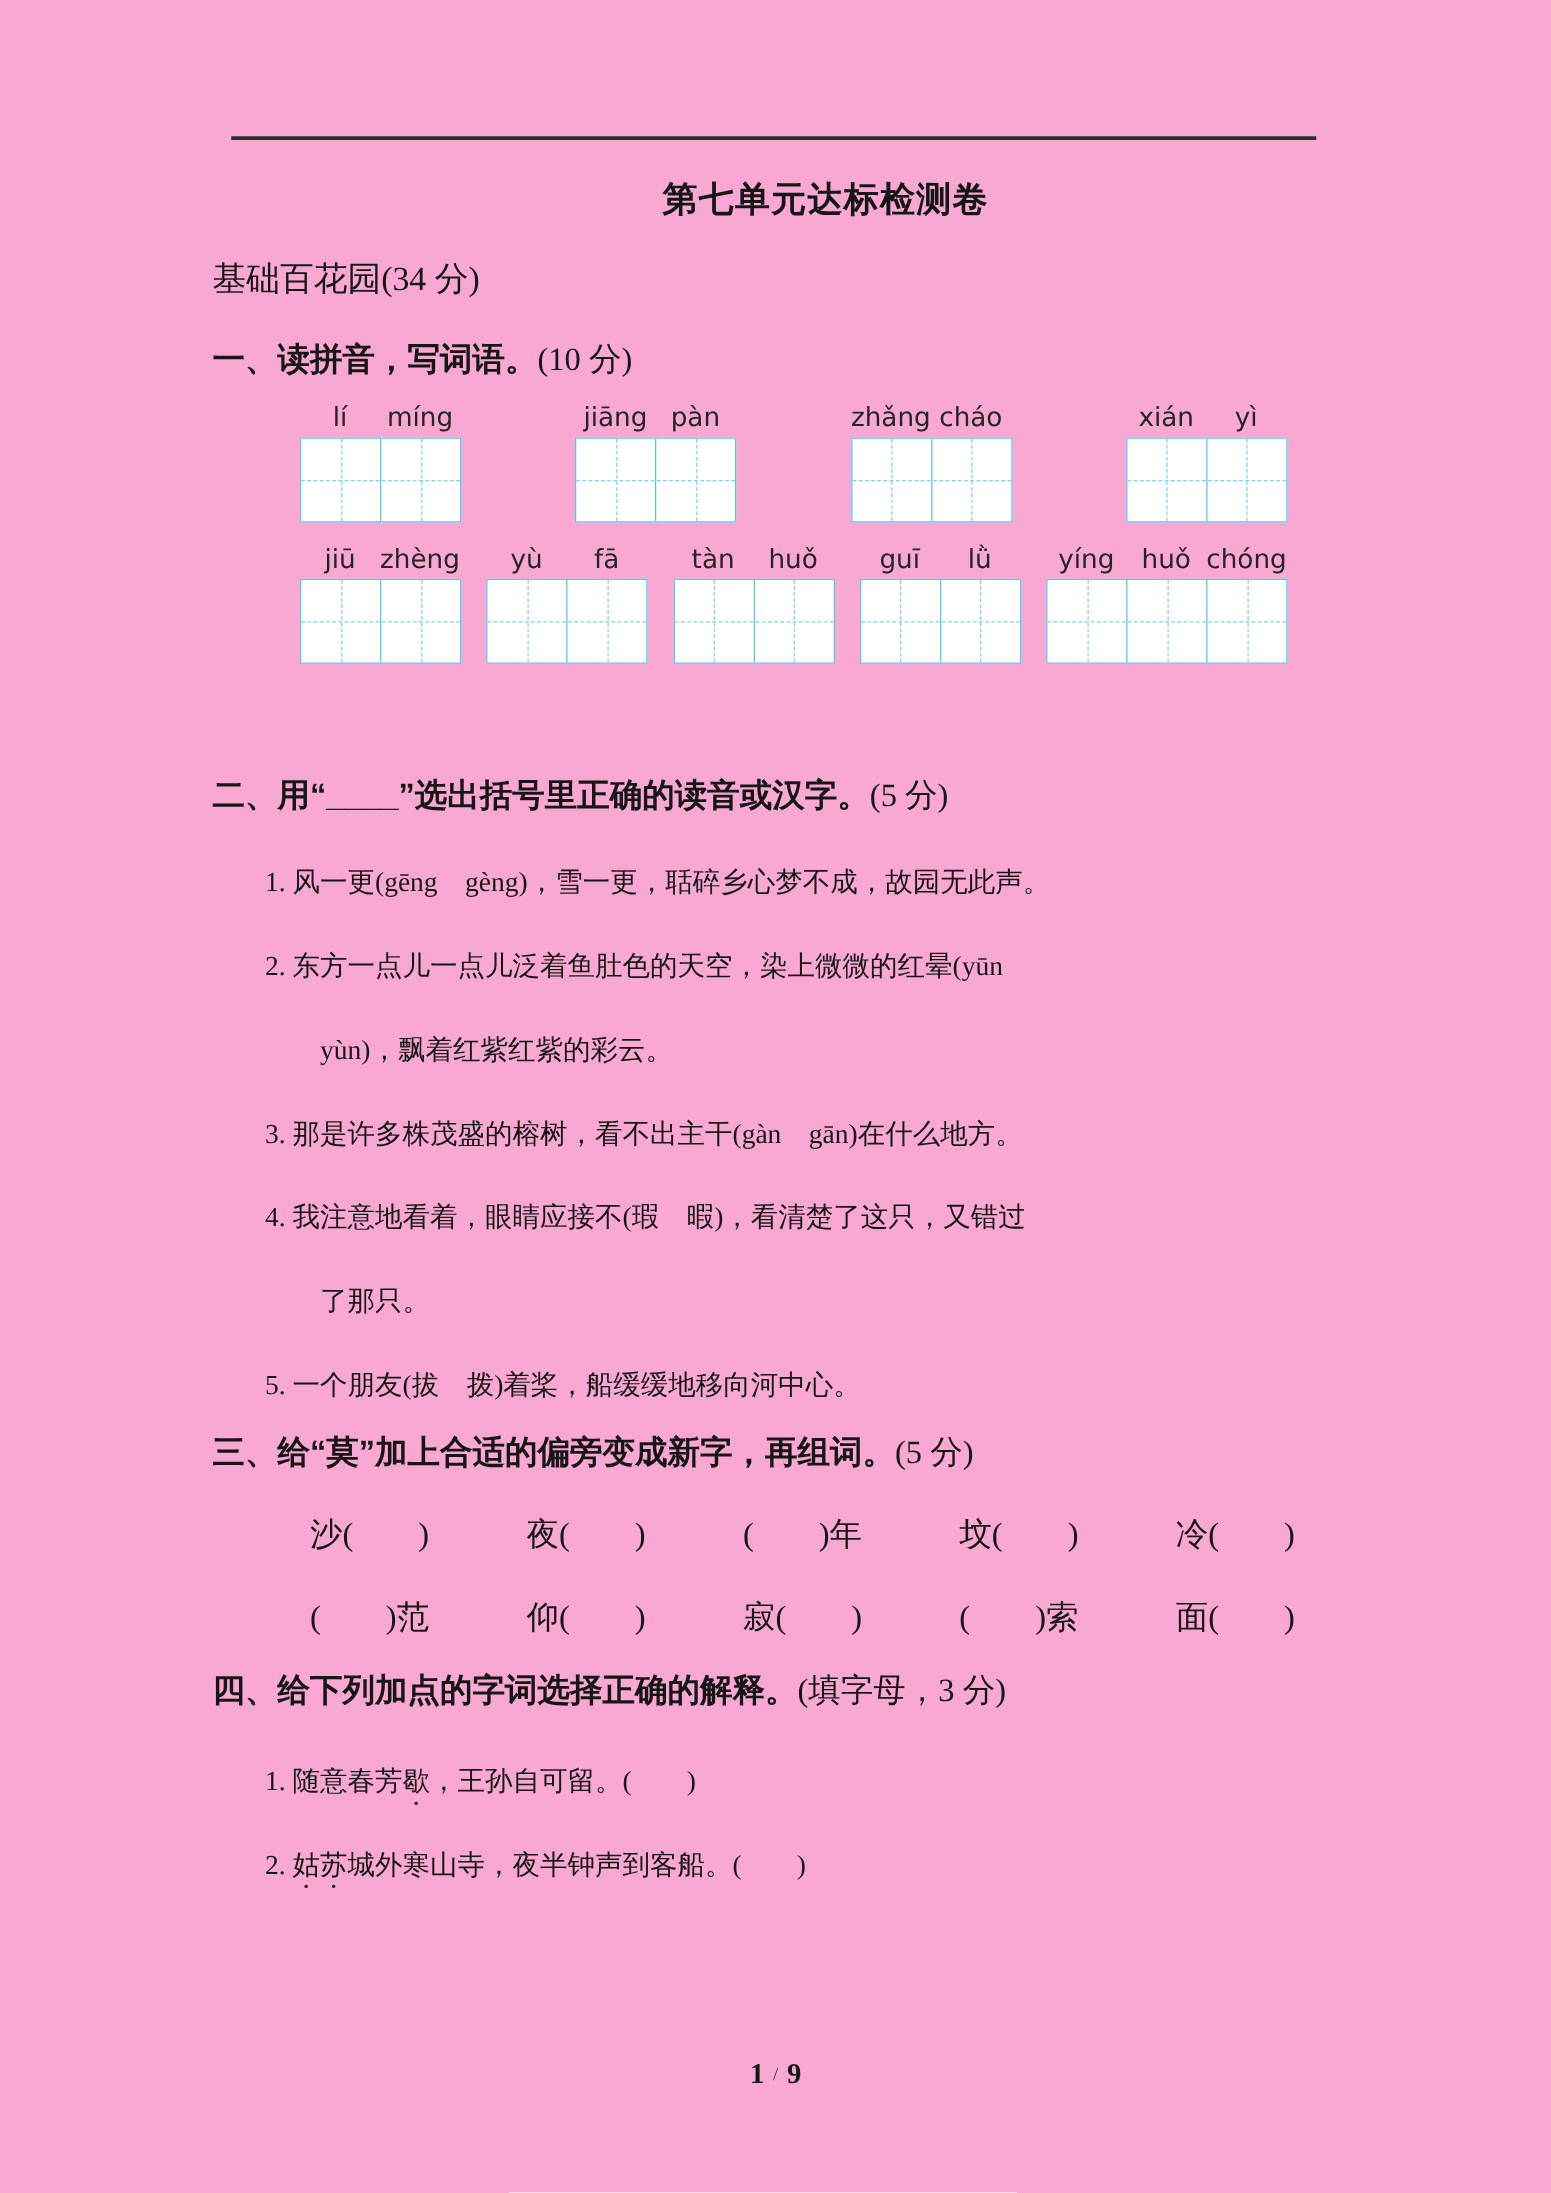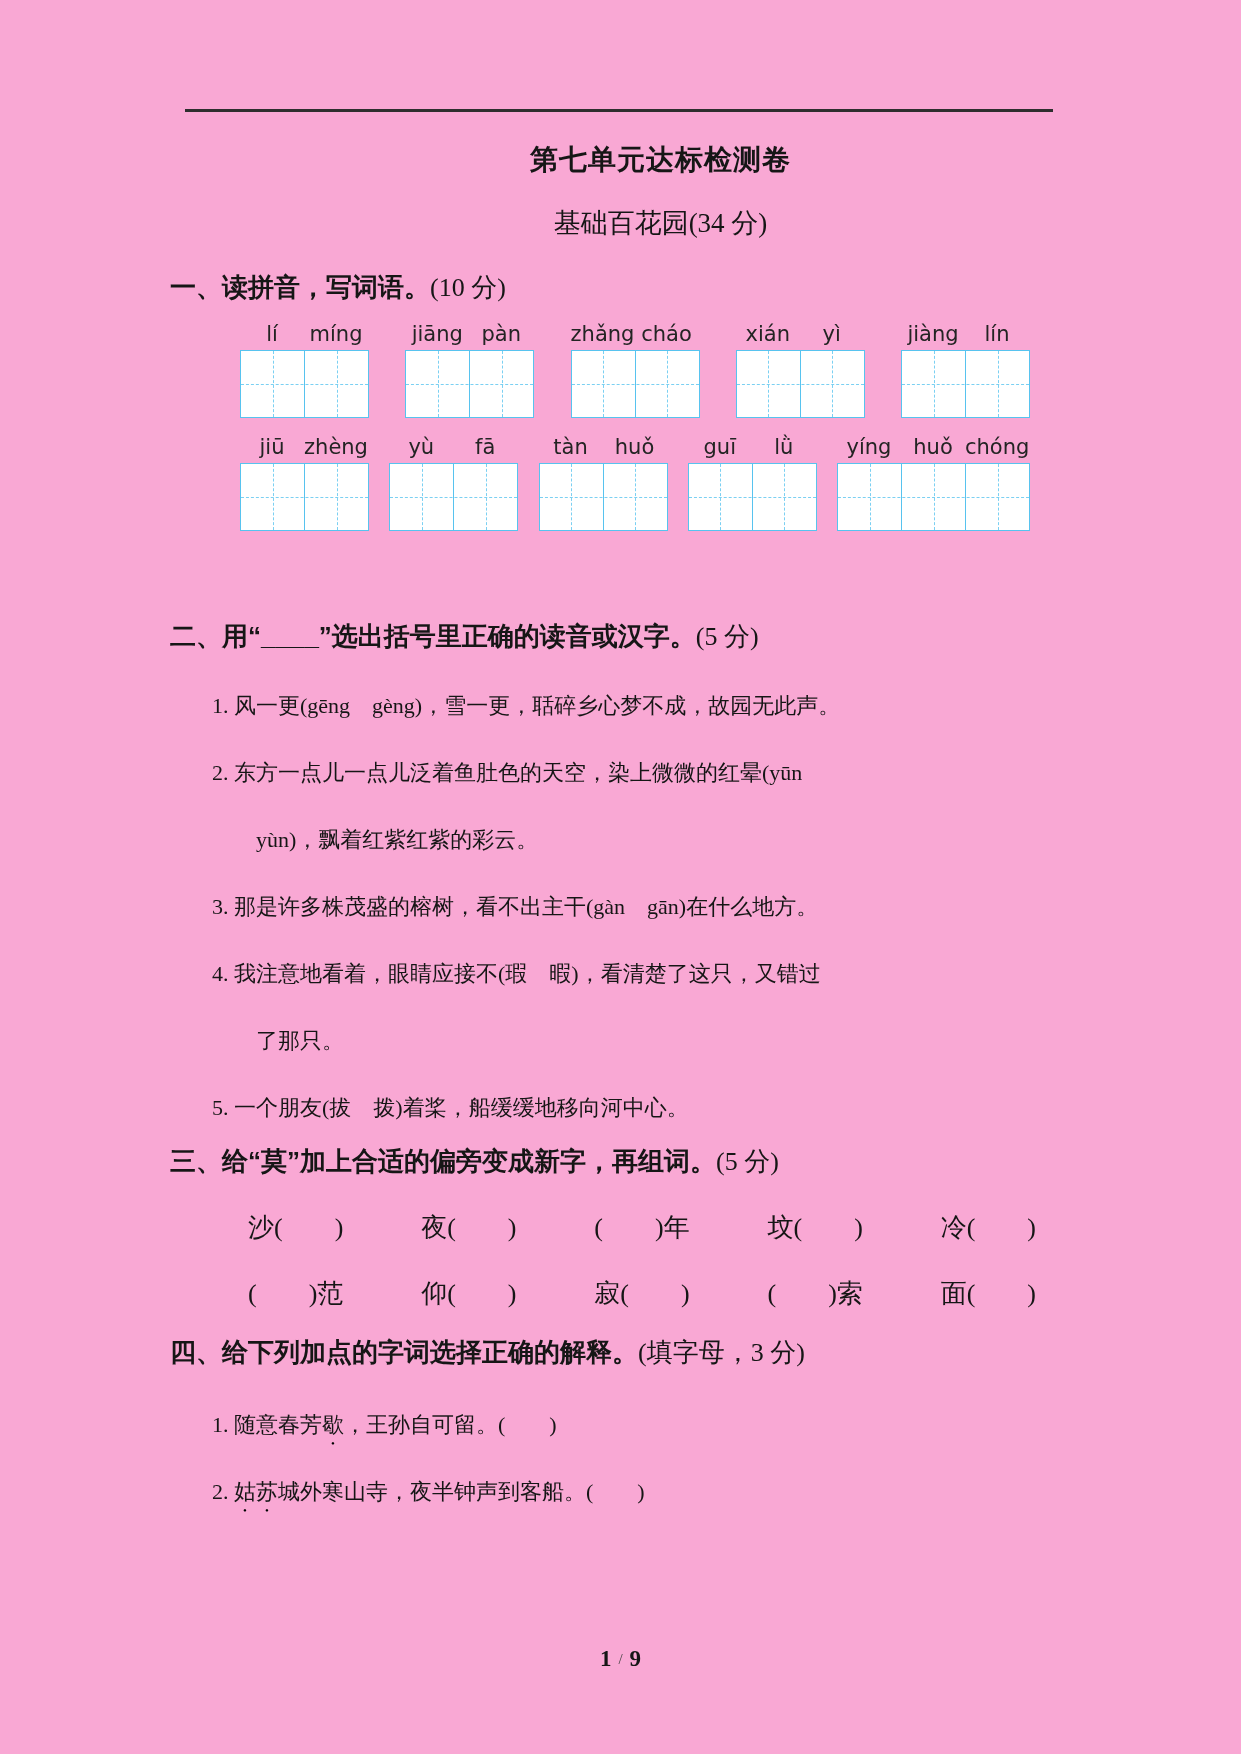--- a/index.html
+++ b/index.html
@@ -20,21 +20,21 @@
     position:absolute;left:185px;top:109px;
     width:868px;height:3px;background:var(--rule);
   }
   .content{padding-left:170px;padding-right:90px;}
   .title{
     margin-top:142px;text-align:center;
     font-family:"Liberation Sans","DejaVu Sans",sans-serif;
     font-weight:700;font-size:28px;line-height:36px;letter-spacing:1px;
   }
   .subtitle{
-    margin-top:28px;text-align:center;
+    margin-top:28px;
     font-size:27px;line-height:34px;
   }
   .sec{
     margin:0;margin-top:30px;
     font-family:"Liberation Sans","DejaVu Sans",sans-serif;
     font-weight:700;font-size:26px;line-height:34px;
   }
   .sec .sec-score{
     font-family:"Liberation Serif","DejaVu Serif",serif;
     font-weight:400;
@@ -149,30 +149,20 @@
           </div>
           <div class="cells">
             <div class="cell"></div>
             <div class="cell"></div>
           </div>
         </div>
       <div class="pgroup">
           <div class="syls">
             <span class="syl">xián</span>
             <span class="syl">yì</span>
-          </div>
-          <div class="cells">
-            <div class="cell"></div>
-            <div class="cell"></div>
-          </div>
-        </div>
-      <div class="pgroup">
-          <div class="syls">
-            <span class="syl">jiàng</span>
-            <span class="syl">lín</span>
           </div>
           <div class="cells">
             <div class="cell"></div>
             <div class="cell"></div>
           </div>
         </div>
     </div>
 
     <div class="pinyin-row">
       <div class="pgroup">

